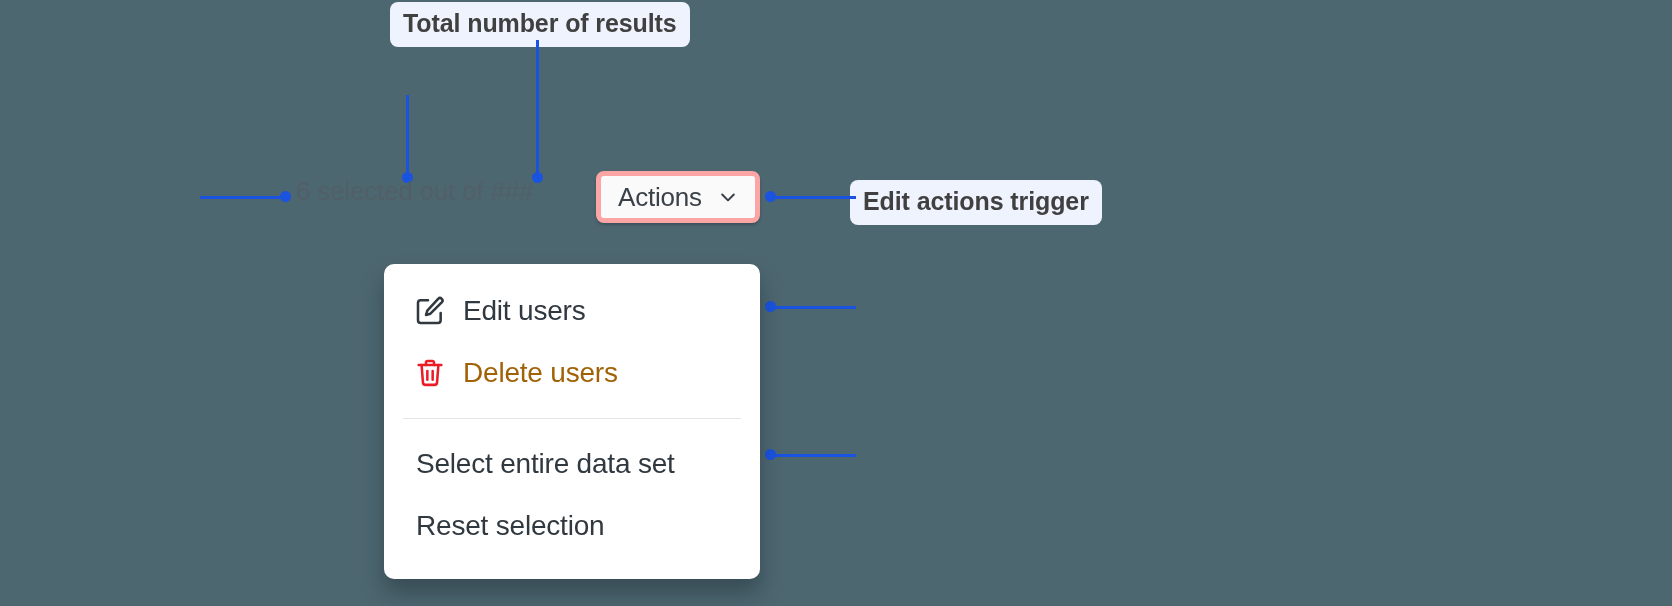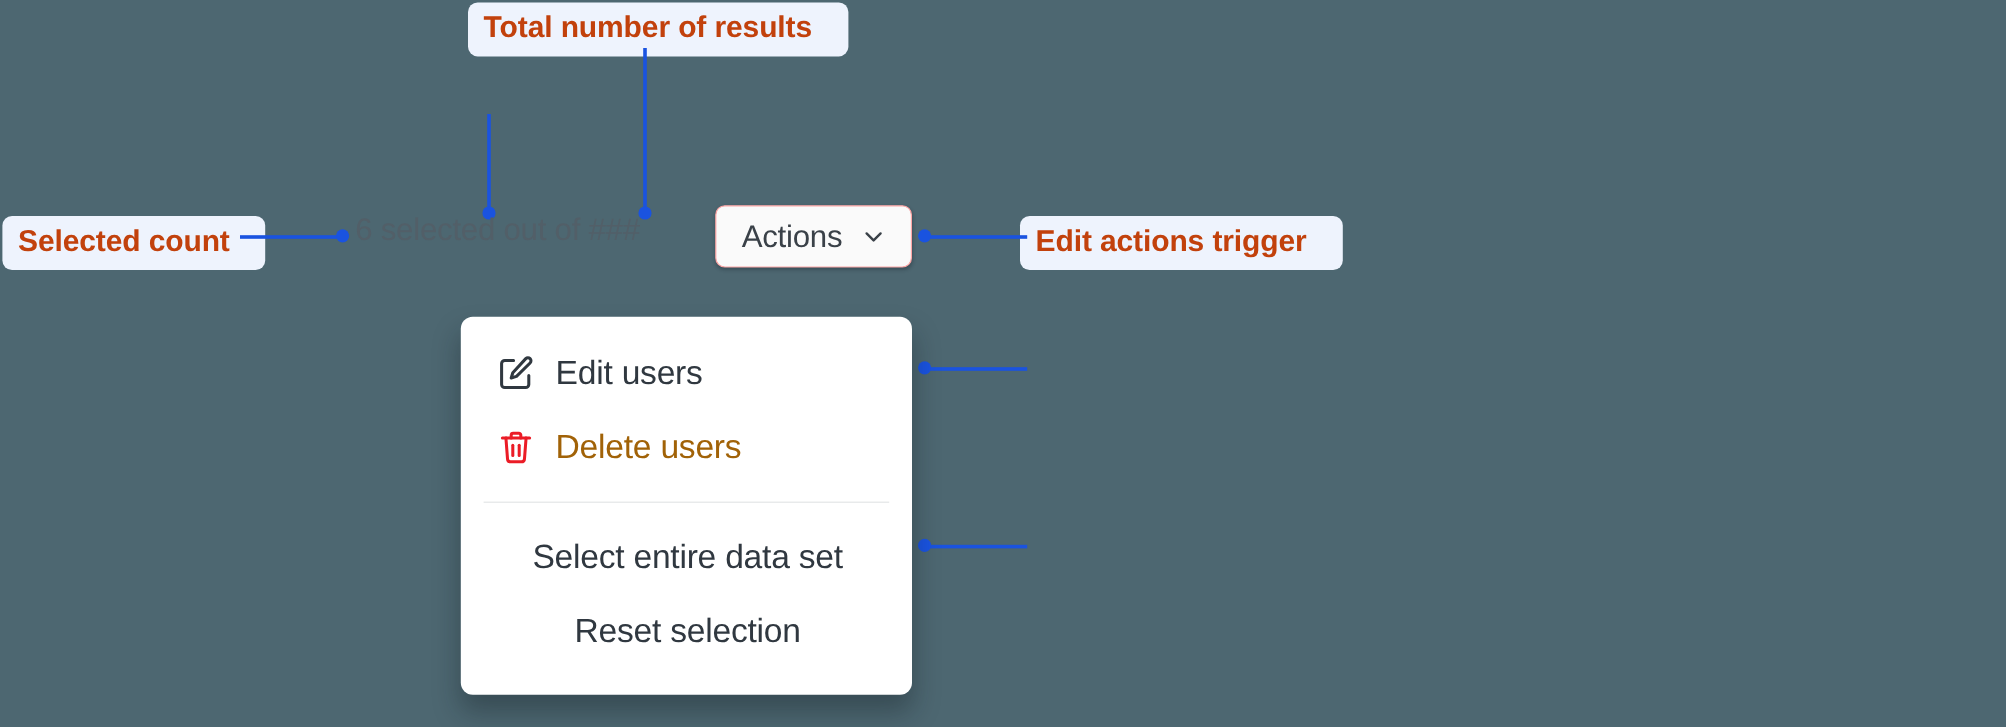--- a/index.html
+++ b/index.html
@@ -16,25 +16,25 @@
     position: relative;
     -webkit-font-smoothing: antialiased;
   }
 
   .stage { position: absolute; inset: 0; }
 
   
   .chip {
     position: absolute;
     background: #eef3fd;
-    color: #c2410c;
+    color: #404040;
     font-size: 25px;
     font-weight: 700;
     line-height: 1;
-    padding: 9px 30px 11px 13px;
+    padding: 9px 13px 11px 13px;
     border-radius: 8px;
     white-space: nowrap;
     letter-spacing: -0.1px;
   }
 
   
   .leader-v {
     position: absolute;
     width: 3px;
     background: #1a53e0;
@@ -71,21 +71,21 @@
   }
 
   
   .actions-button {
     position: absolute;
     left: 596px;
     top: 171px;
     width: 164px;
     height: 52px;
     background: #fafafa;
-    border: 1px solid #fca5a5;
+    border: 5px solid #fca5a5;
     border-radius: 8px;
     display: flex;
     align-items: center;
     justify-content: center;
     gap: 16px;
     box-shadow: 0 2px 3px rgba(20,30,40,0.30);
     cursor: pointer;
     z-index: 6;
   }
   .actions-button .label {
@@ -131,31 +131,30 @@
   .menu-item.danger .text { color: #a16207; }
 
   .menu-icon { width: 32px; height: 32px; flex: 0 0 32px; display: block; }
 
   .menu-divider {
     height: 1px;
     background: #e3e5e7;
     margin: 14px 19px 14px 19px;
   }
 
-  .menu-item.plain { padding-left: 32px; justify-content: center; }
+  .menu-item.plain { padding-left: 32px; }
 </style>
 </head>
 <body>
 
 <div class="stage">
 
   <div class="chip" style="left:390px; top:2px;">Total number of results</div>
 
 
-  <div class="chip" style="left:2px; top:180px;">Selected count</div>
 
   <div class="chip" style="left:850px; top:180px;">Edit actions trigger</div>
 
 
 
   <div class="leader-v" style="left:536px; top:40px; height:138px;"></div>
   <div class="dot" style="left:532px; top:172px;"></div>
 
   <div class="leader-v" style="left:406px; top:95px; height:83px;"></div>
   <div class="dot" style="left:402px; top:172px;"></div>

